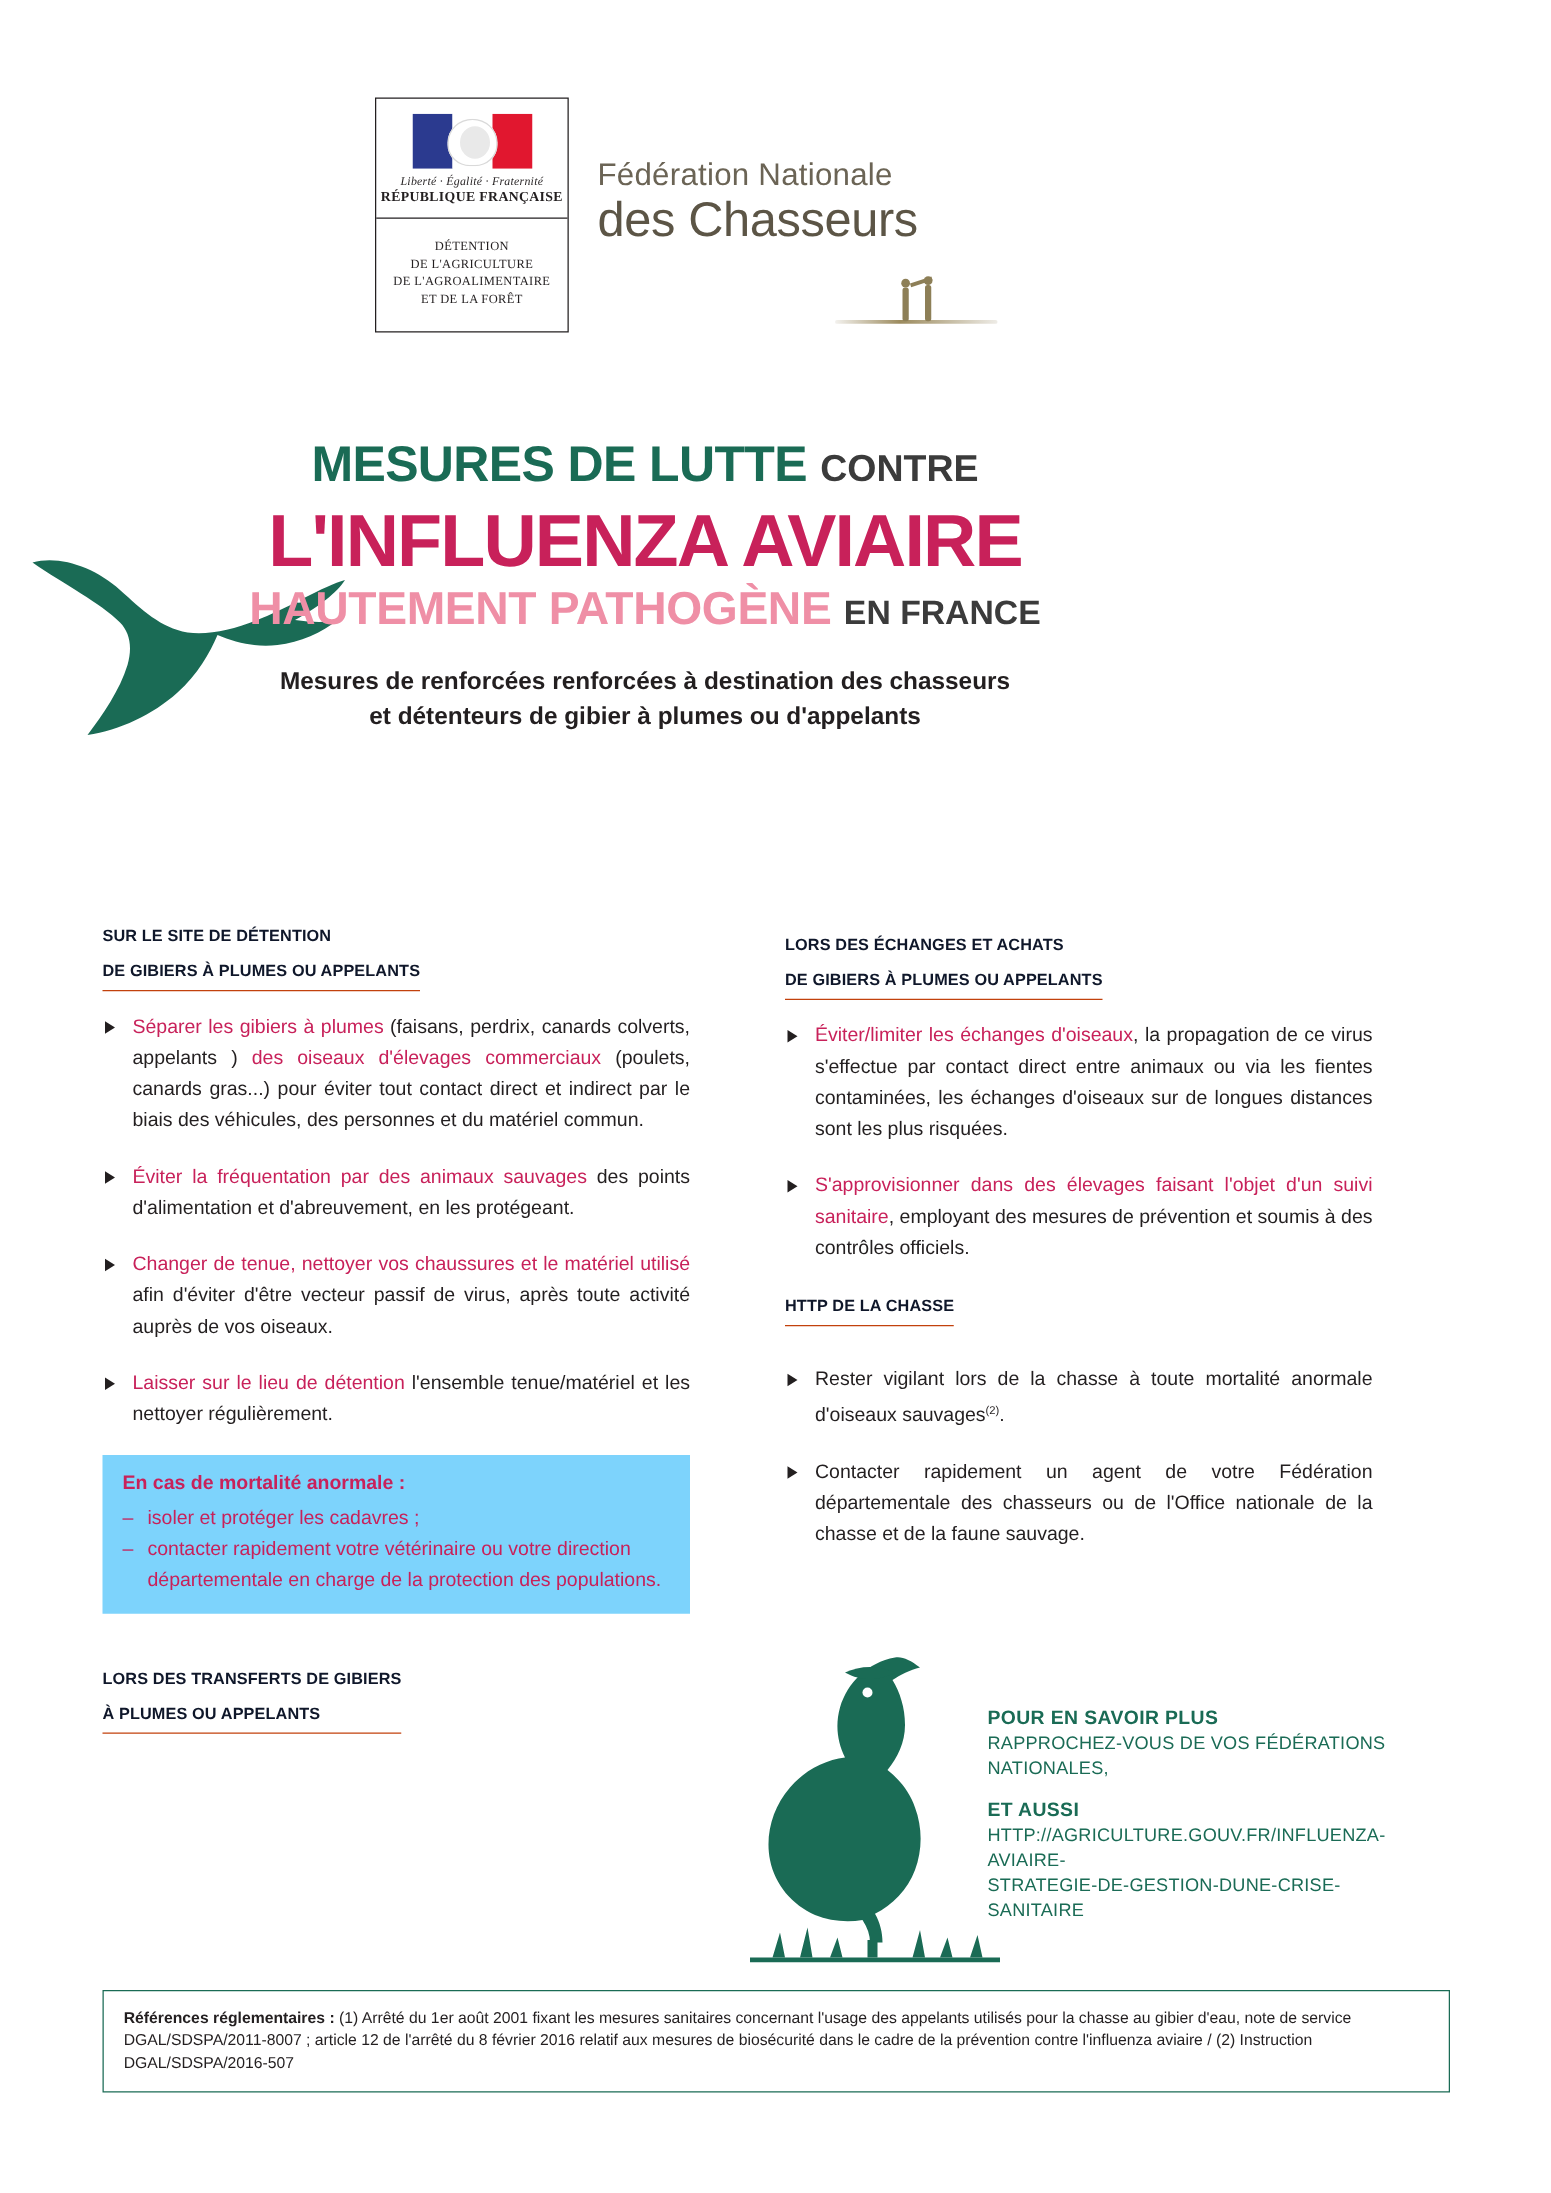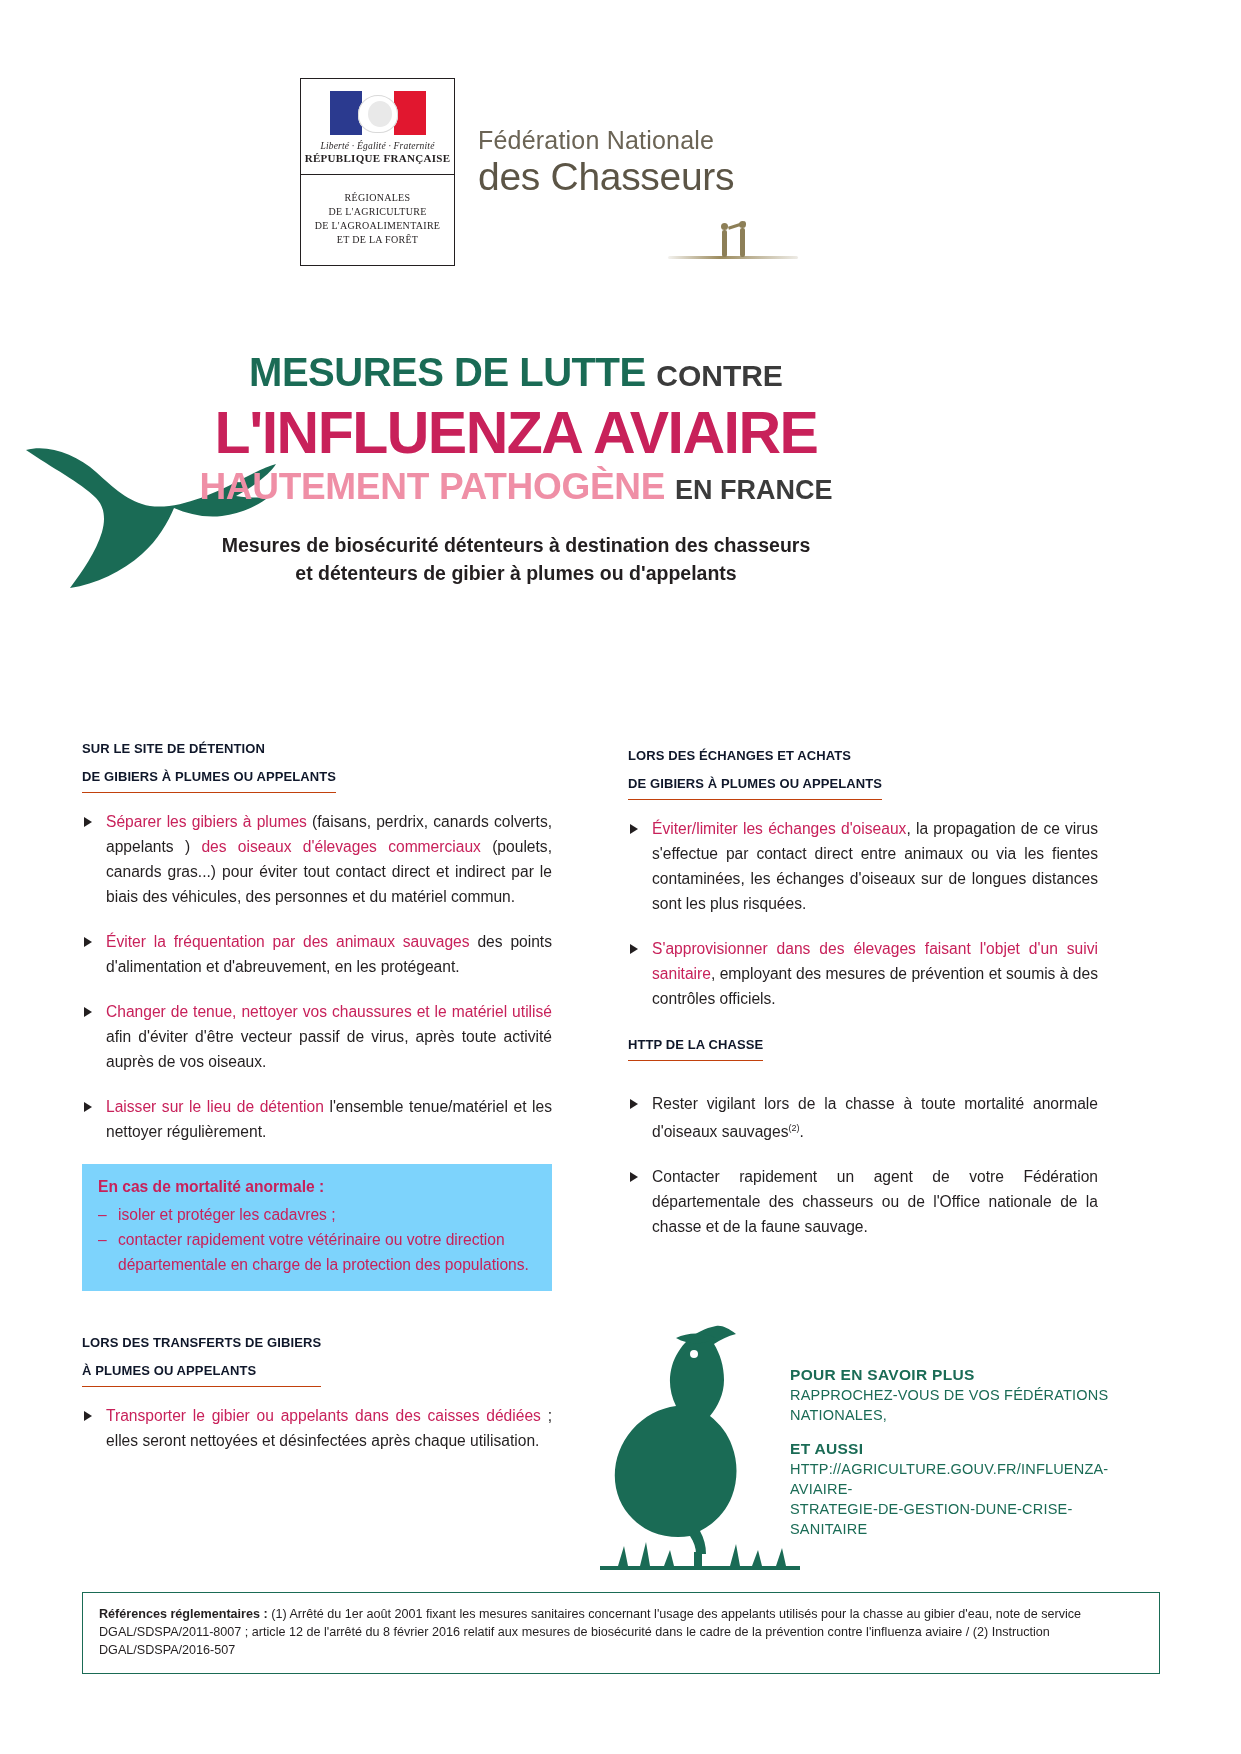--- a/index.html
+++ b/index.html
@@ -354,21 +354,21 @@
       <div class="flag">
         <div class="b"></div>
           <div class="w"></div>
           <div class="r"></div>
         <div class="face"></div>
       </div>
       <div class="motto">Liberté · Égalité · Fraternité</div>
       <div class="republique">RÉPUBLIQUE FRANÇAISE</div>
       <div class="logo-sep"></div>
       <div class="ministere">
-        <div>RÉGIONALES</div>
+        <div>DÉTENTION</div>
         <div>DE L'AGRICULTURE</div>
         <div>DE L'AGROALIMENTAIRE</div>
         <div>ET DE LA FORÊT</div>
       </div>
     </div>
 
     <div class="fnc">
       <div class="fnc-line1">Fédération Nationale</div>
       <div class="fnc-line2">des Chasseurs</div>
       <div class="fnc-art">
@@ -395,21 +395,21 @@
     <div class="t1">
       <span>MESURES DE LUTTE</span>
       <span class="small">CONTRE</span>
     </div>
     <div class="t2">L'INFLUENZA AVIAIRE</div>
     <div class="t3">
       <span>HAUTEMENT PATHOGÈNE</span>
       <span class="small">EN FRANCE</span>
     </div>
     <div class="subtitle">
-      <div>Mesures de biosécurité détenteurs à destination des chasseurs</div>
+      <div>Mesures de renforcées renforcées à destination des chasseurs</div>
       <div>et détenteurs de gibier à plumes ou d'appelants</div>
     </div>
   </div>
 
   <div class="col-left">
 
     <div class="sec-wrap">
       <h2 class="sec">
         <span>SUR LE SITE DE DÉTENTION</span><br>
         <span>DE GIBIERS À PLUMES OU APPELANTS</span>
@@ -436,25 +436,20 @@
           <li>contacter rapidement votre vétérinaire ou votre direction départementale en charge de la protection des populations.</li>
         </ul>
       </div>
     </div>
 
     <div class="sec-wrap" style="margin-top:38px;">
       <h2 class="sec">
         <span>LORS DES TRANSFERTS DE GIBIERS</span><br>
         <span>À PLUMES OU APPELANTS</span>
       </h2>
-      <ul class="bullets">
-        <li>
-          <span class="hl">Transporter le gibier ou appelants dans des caisses dédiées</span><span> ; elles seront nettoyées et désinfectées après chaque utilisation.</span>
-        </li>
-      </ul>
     </div>
   </div>
 
   <div class="col-right">
 
     <div class="sec-wrap">
       <h2 class="sec">
         <span>LORS DES ÉCHANGES ET ACHATS</span><br>
         <span>DE GIBIERS À PLUMES OU APPELANTS</span>
       </h2>

